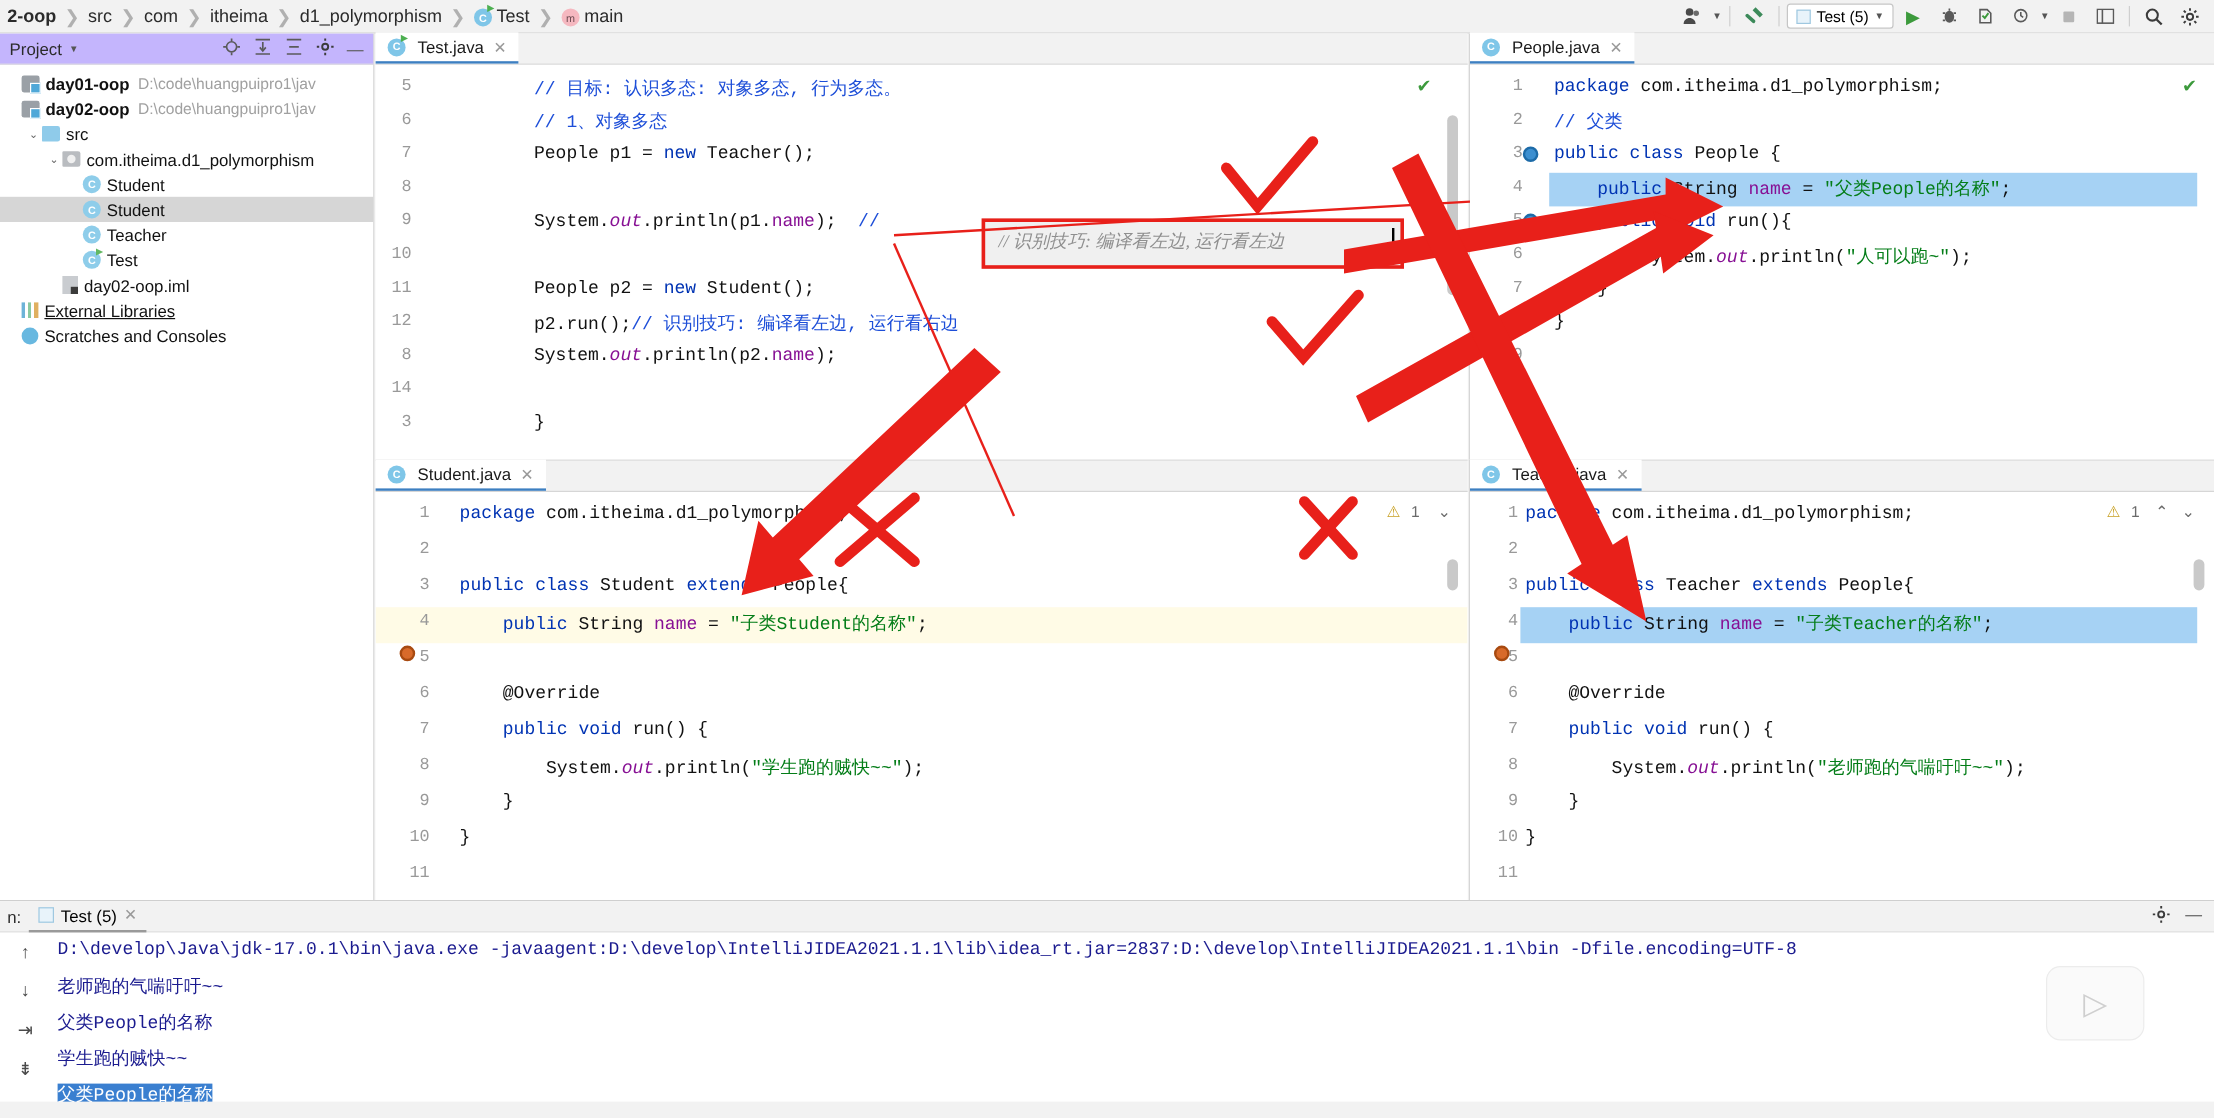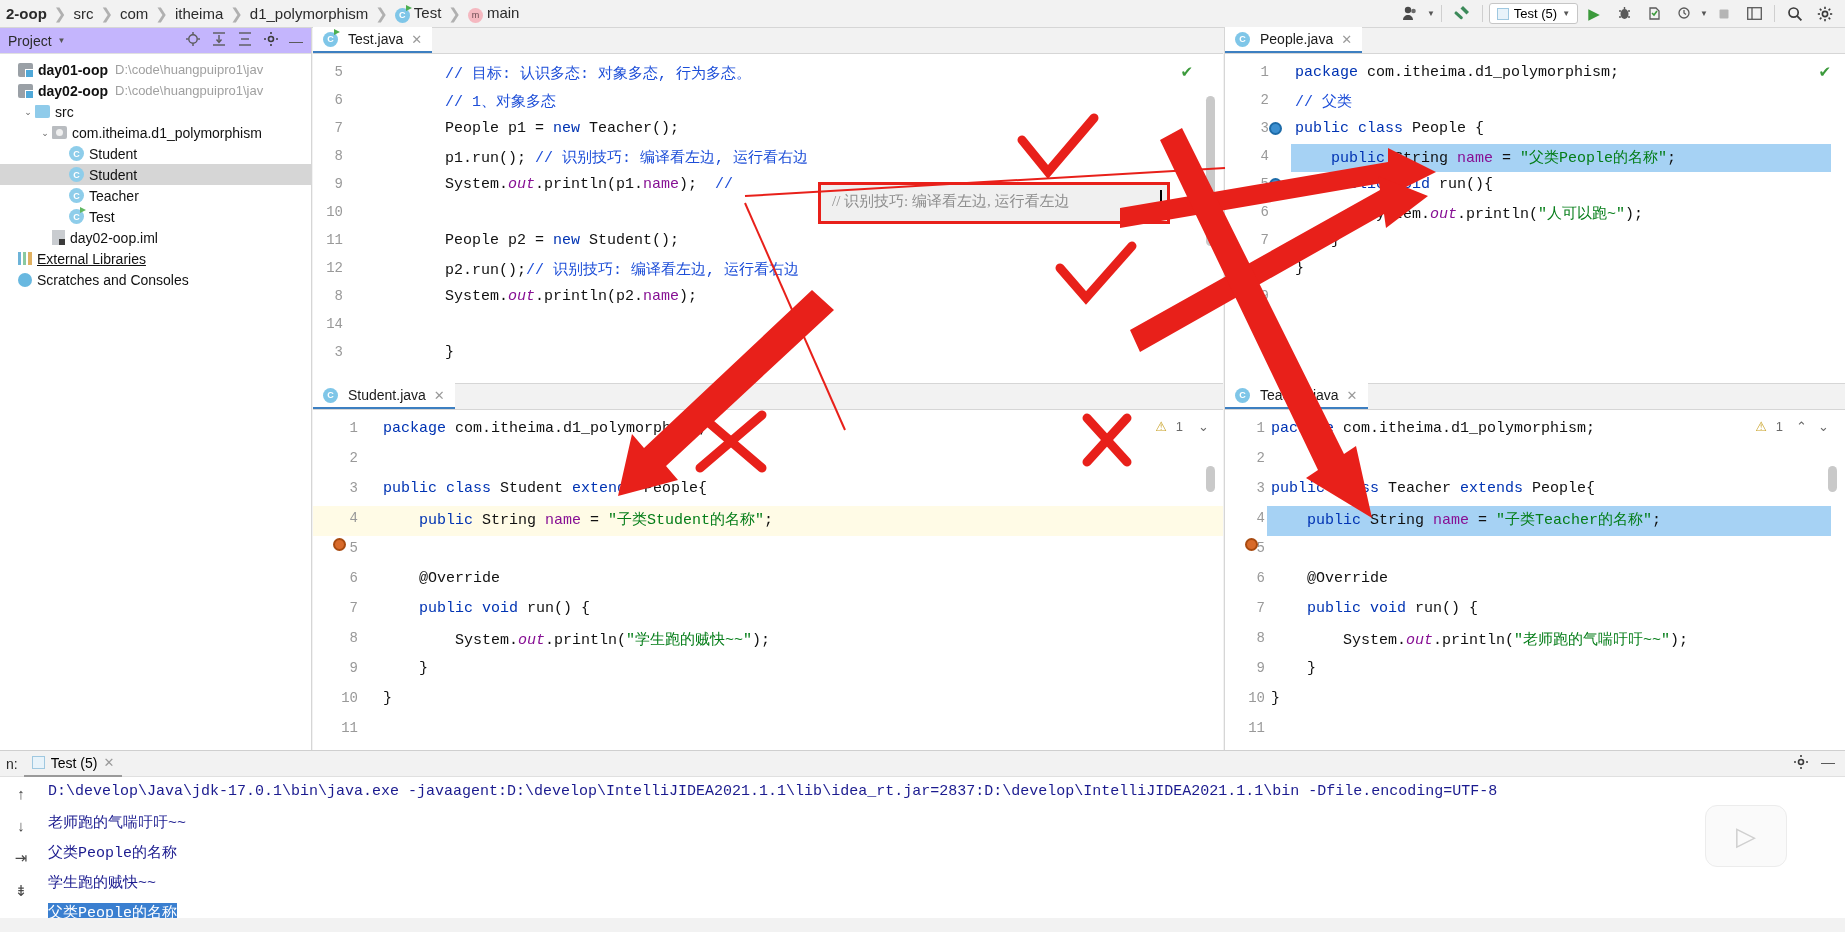--- a/index.html
+++ b/index.html
@@ -91,21 +91,21 @@
   .hl{ position:absolute; background:#fffbe6; }
   .selrow{ position:absolute; background:#a6d2f4; }
   .checkok{ position:absolute; color:#3c9a3c; font-size:15px; }
   .warn{ position:absolute; color:#c9a227; font-size:13px; }
   .scrollv{ position:absolute; right:2px; width:9px; background:#c9c9c9; border-radius:5px;}
 
   
   .anno{ position:absolute; left:0; top:0; width:1845px; height:932px;
     pointer-events:none; z-index:60; }
   .redbox{ position:absolute; border:3px solid #e8201a; background:#f0f0f0; }
-  .redtext{ position:absolute; font-family:"Liberation Serif", serif; 
+  .redtext{ position:absolute; font-family:"Liberation Serif", serif; font-style:italic;
     font-size:15px; color:#8f8f8f; white-space:nowrap; }
   .caretbar{ position:absolute; width:2px; background:#000; }
 
   
   .console{ position:absolute; left:0; top:750px; width:1845px; height:182px; background:#fff;
     border-top:1px solid #cfcfcf; }
   .conhead{ height:26px; display:flex; align-items:center; background:#f2f2f2;
     border-bottom:1px solid #e0e0e0; font-size:14px; }
   .conlabel{ padding:0 6px; color:#2b2b2b; font-size:14px; }
   .contab{ display:flex;align-items:center;gap:6px;padding:0 8px;height:26px;
@@ -346,21 +346,20 @@
     <div class="code" style="height:329px;" id="codeTest">
       <div class="checkok" style="right:30px; top:9px;">✔</div>
       <div class="scrollv" style="right:8px; top:42px; height:150px;"></div>
     <div class="ln" style="top: 10px; right: 880px;">5</div>
         <div class="cline" style="top: 10px; left: 132px;"><span class="cm">// 目标: 认识多态: 对象多态, 行为多态。</span></div>
         <div class="ln" style="top: 38px; right: 880px;">6</div>
         <div class="cline" style="top: 38px; left: 132px;"><span class="cm">// 1、对象多态</span></div>
         <div class="ln" style="top: 66px; right: 880px;">7</div>
         <div class="cline" style="top: 66px; left: 132px;">People p1 = <span class="kw">new</span> Teacher();</div>
         <div class="ln" style="top: 94px; right: 880px;">8</div>
-        <div class="cline" style="top: 94px; left: 132px;">p1.run(); <span class="cm">// 识别技巧: 编译看左边, 运行看右边</span></div>
         <div class="ln" style="top: 122px; right: 880px;">9</div>
         <div class="cline" style="top: 122px; left: 132px;">System.<span class="fl">out</span>.println(p1.<span class="fld">name</span>);  <span class="cm">//</span></div>
         <div class="ln" style="top: 150px; right: 880px;">10</div>
         <div class="cline" style="top: 150px; left: 132px;"></div>
         <div class="ln" style="top: 178px; right: 880px;">11</div>
         <div class="cline" style="top: 178px; left: 132px;">People p2 = <span class="kw">new</span> Student();</div>
         <div class="ln" style="top: 206px; right: 880px;">12</div>
         <div class="cline" style="top: 206px; left: 132px;">p2.run();<span class="cm">// 识别技巧: 编译看左边, 运行看右边</span></div>
         <div class="ln" style="top: 234px; right: 880px;">8</div>
         <div class="cline" style="top: 234px; left: 132px;">System.<span class="fl">out</span>.println(p2.<span class="fld">name</span>);</div>

